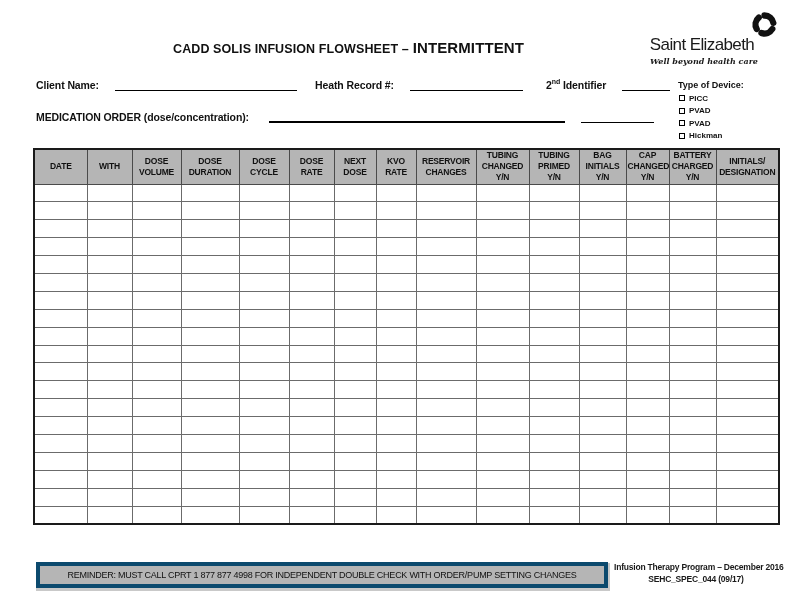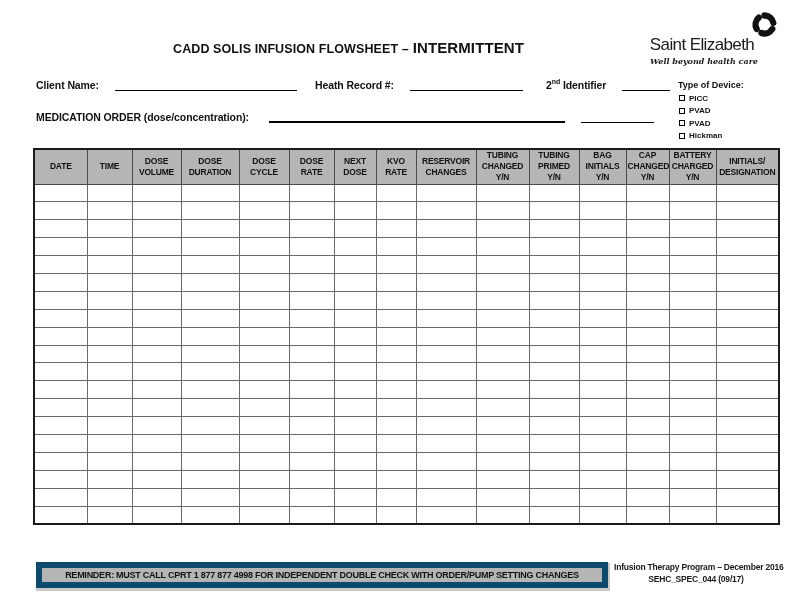--- a/index.html
+++ b/index.html
@@ -61,24 +61,24 @@
     background:#b5b5b5; border:1px solid #4a4a4a;
     font-weight:bold; font-size:8.5px; line-height:1.3;
     text-align:center; vertical-align:middle; height:35px;
     white-space:pre-line; letter-spacing:-0.2px; padding:0 1px;
   }
   .sheet td { border:1px solid #6b6b6b; height:17.9px; }
 
   
   .reminder {
     position:absolute; top:562px; left:36px; width:572px; height:26px;
-    background:#b5b5b5; border:6px solid #0c4a6e;
+    background:#b5b5b5; border:4px solid #0c4a6e;
     box-shadow:1px 2px 0 1px #c9c9c9;
     display:flex; align-items:center; justify-content:center;
-    font-weight:bold; font-size:9px; letter-spacing:-0.25px; white-space:nowrap;
+    font-weight:normal; font-size:9px; letter-spacing:-0.25px; white-space:nowrap;
   }
   .footnote {
     position:absolute; top:562px; left:614px; width:164px;
     text-align:center; font-weight:bold; font-size:8.5px; line-height:11.5px;
     letter-spacing:-0.2px; color:#1a1a1a; white-space:nowrap;
   }
 </style>
 </head>
 <body>
 
@@ -147,21 +147,21 @@
     <col style="width:53px">
       <col style="width:50px">
       <col style="width:47px">
     <col style="width:43px">
       <col style="width:47px">
       <col style="width:63px">
   </colgroup>
   <thead>
     <tr>
       <th>DATE</th>
-      <th>TIME</th>
+      <th>WITH</th>
       <th>DOSE
 VOLUME</th>
       <th>DOSE
 DURATION</th>
       <th>DOSE
 CYCLE</th>
       <th>DOSE
 RATE</th>
       <th>NEXT
 DOSE</th>

